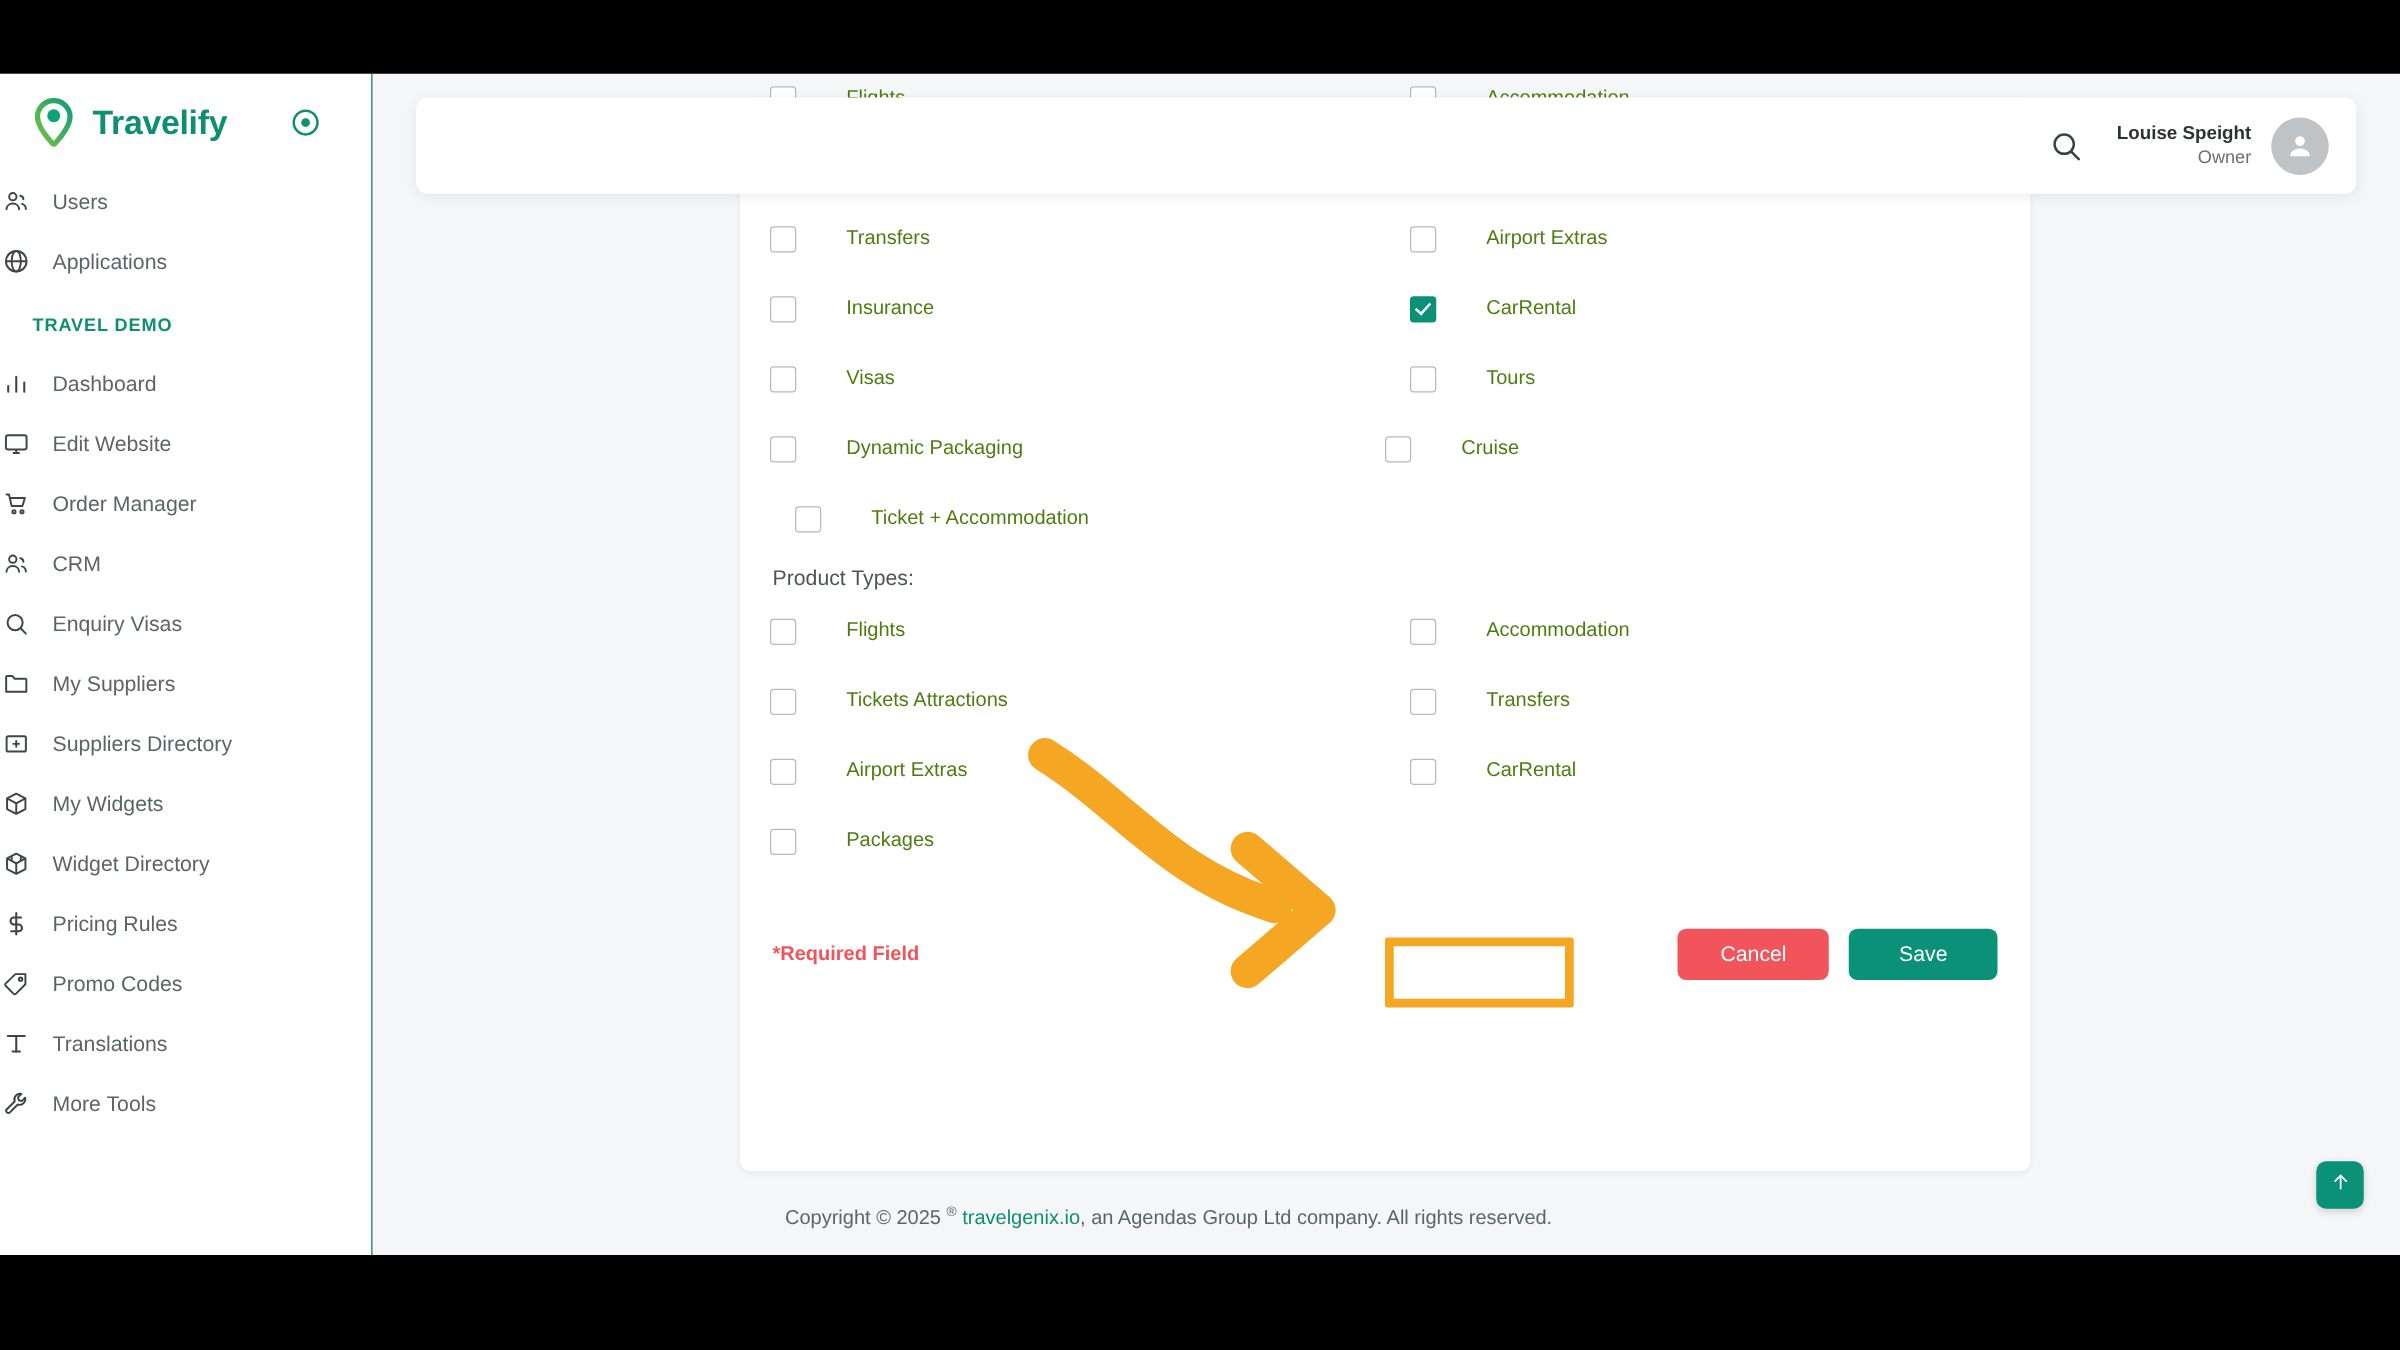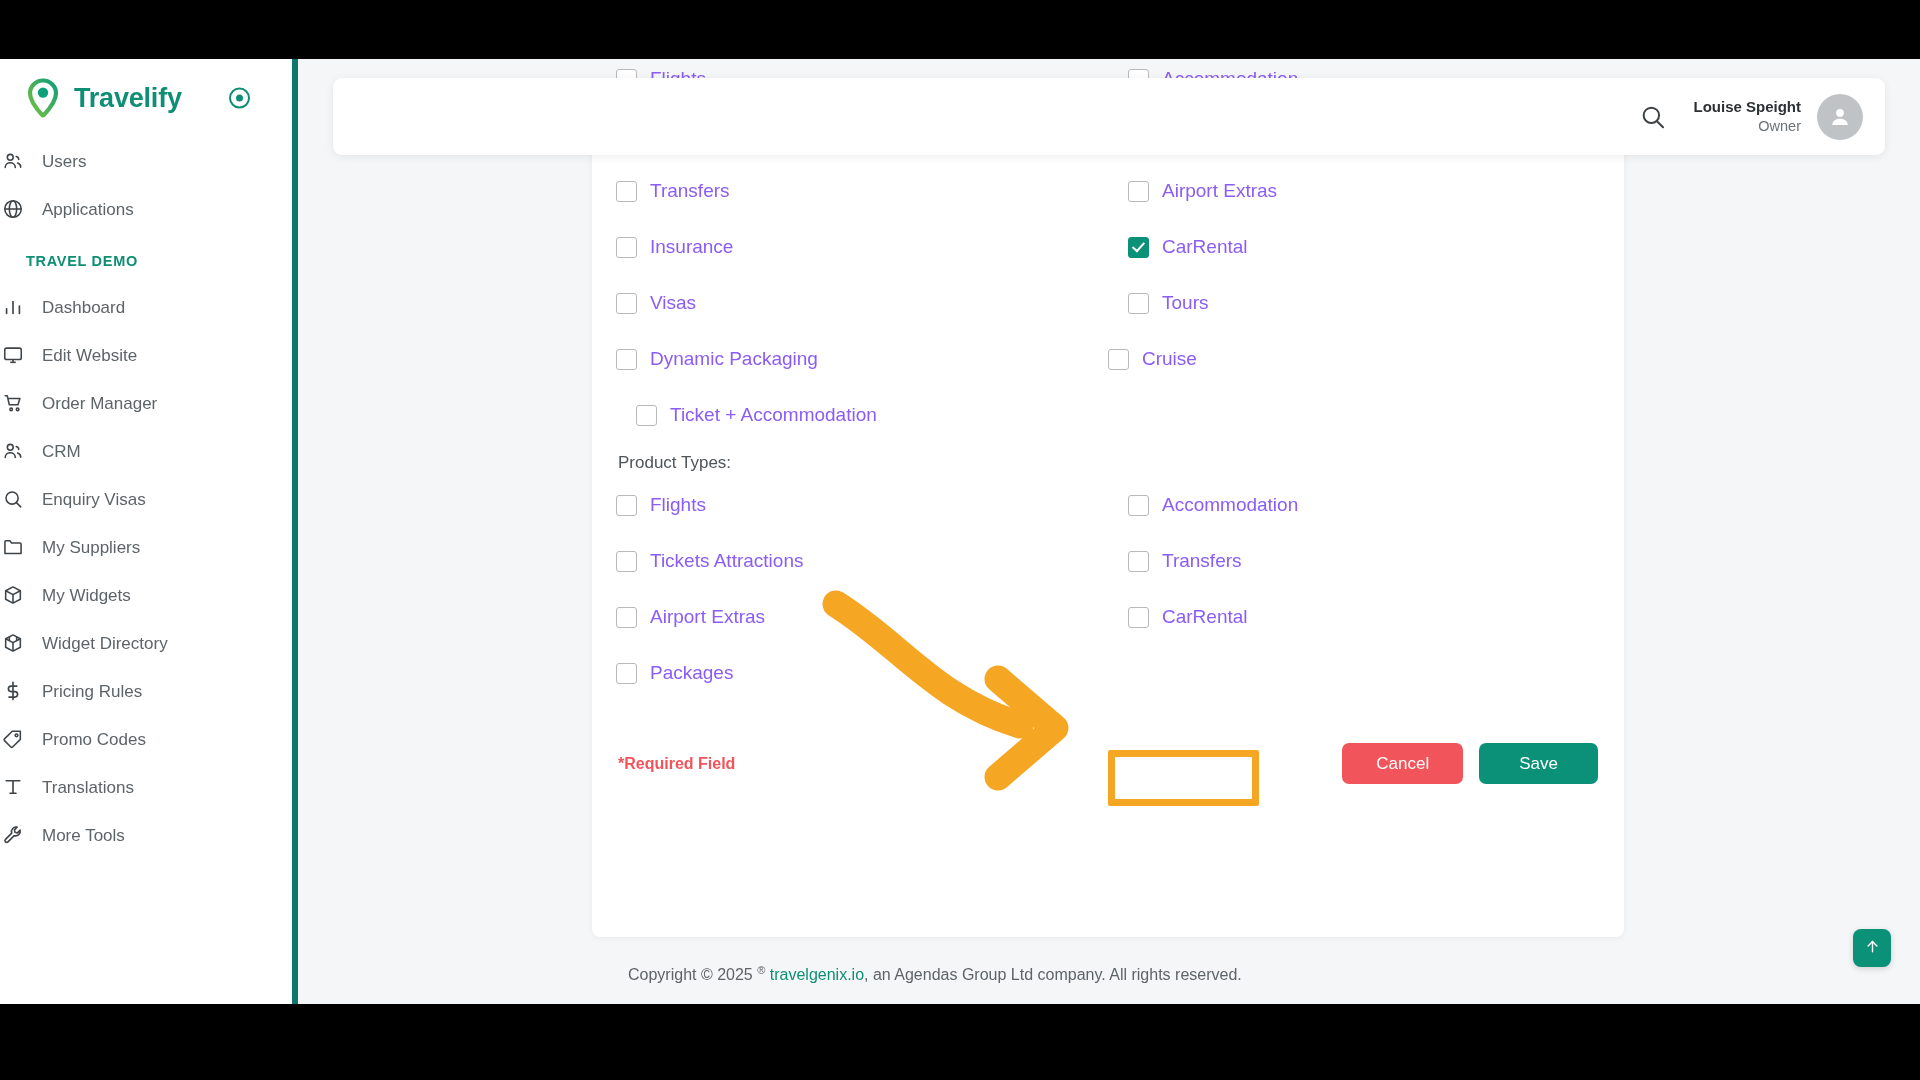--- a/index.html
+++ b/index.html
@@ -22,21 +22,21 @@
     background: #f5f6f7;
     overflow: hidden;
   }
 
   
   #sidebar {
     position: absolute;
     left: 0; top: 0;
     width: 298px; height: 945px;
     background: #ffffff;
-    border-right: 6px solid #0f766e;
+    border-right: 1px solid #0f766e;
     overflow: hidden;
   }
   .brand {
     display: flex; align-items: center;
     height: 78px; padding-left: 26px;
     position: relative;
   }
   .brand-mark {
     width: 34px; height: 40px; position: relative; flex: 0 0 auto;
   }
@@ -123,21 +123,21 @@
     display: flex; align-items: center; justify-content: center;
     cursor: pointer;
   }
   .cb.checked { background: #0a9178; border-color: #0a9178; }
   .cb.checked::after {
     content: ""; display: block;
     width: 5px; height: 10px;
     border: solid #fff; border-width: 0 2px 2px 0;
     transform: rotate(42deg) translate(-1px,-1px);
   }
-  .cb-label { font-size: 19px; color: #8b5cf6; cursor: pointer; white-space: nowrap; }
+  .cb-label { font-size: 16px; color: #4d7c0f; cursor: pointer; white-space: nowrap; margin-left: 27px; }
 
   .section-label {
     font-size: 17px; color: #4f5458;
     margin: 10px 0 4px 0; padding-left: 2px;
   }
 
   .form-footer {
     display: flex; align-items: center; justify-content: space-between;
     margin-top: 42px; padding: 0 2px 0 2px;
   }
@@ -292,20 +292,30 @@
 
         <div class="nav-item">
           <span class="ico">
             <svg width="22" height="22" viewBox="0 0 24 24" fill="none" stroke="currentColor" stroke-width="1.7" stroke-linejoin="round">
               <path d="M3.2 19V6.2a1 1 0 0 1 1-1h4.3l2 2.4h9.3a1 1 0 0 1 1 1V19z"></path>
             </svg>
           </span>
           <span class="lbl">My Suppliers</span>
         </div>
 
+        <div class="nav-item">
+          <span class="ico">
+            <svg width="22" height="22" viewBox="0 0 24 24" fill="none" stroke="currentColor" stroke-width="1.7" stroke-linejoin="round" stroke-linecap="round">
+              <rect x="3.6" y="5.4" width="16.8" height="13.4" rx="1.4"></rect>
+                <path d="M12 9.6v5"></path>
+                <path d="M9.5 12.1h5"></path>
+            </svg>
+          </span>
+          <span class="lbl">Suppliers Directory</span>
+        </div>
 
         <div class="nav-item">
           <span class="ico">
             <svg width="22" height="22" viewBox="0 0 24 24" fill="none" stroke="currentColor" stroke-width="1.7" stroke-linejoin="round">
               <path d="M12 3.2l8 4.2v9.2L12 20.8 4 16.6V7.4z"></path>
                 <path d="M4 7.4l8 4.2 8-4.2"></path>
                 <path d="M12 11.6v9.2"></path>
             </svg>
           </span>
           <span class="lbl">My Widgets</span>

